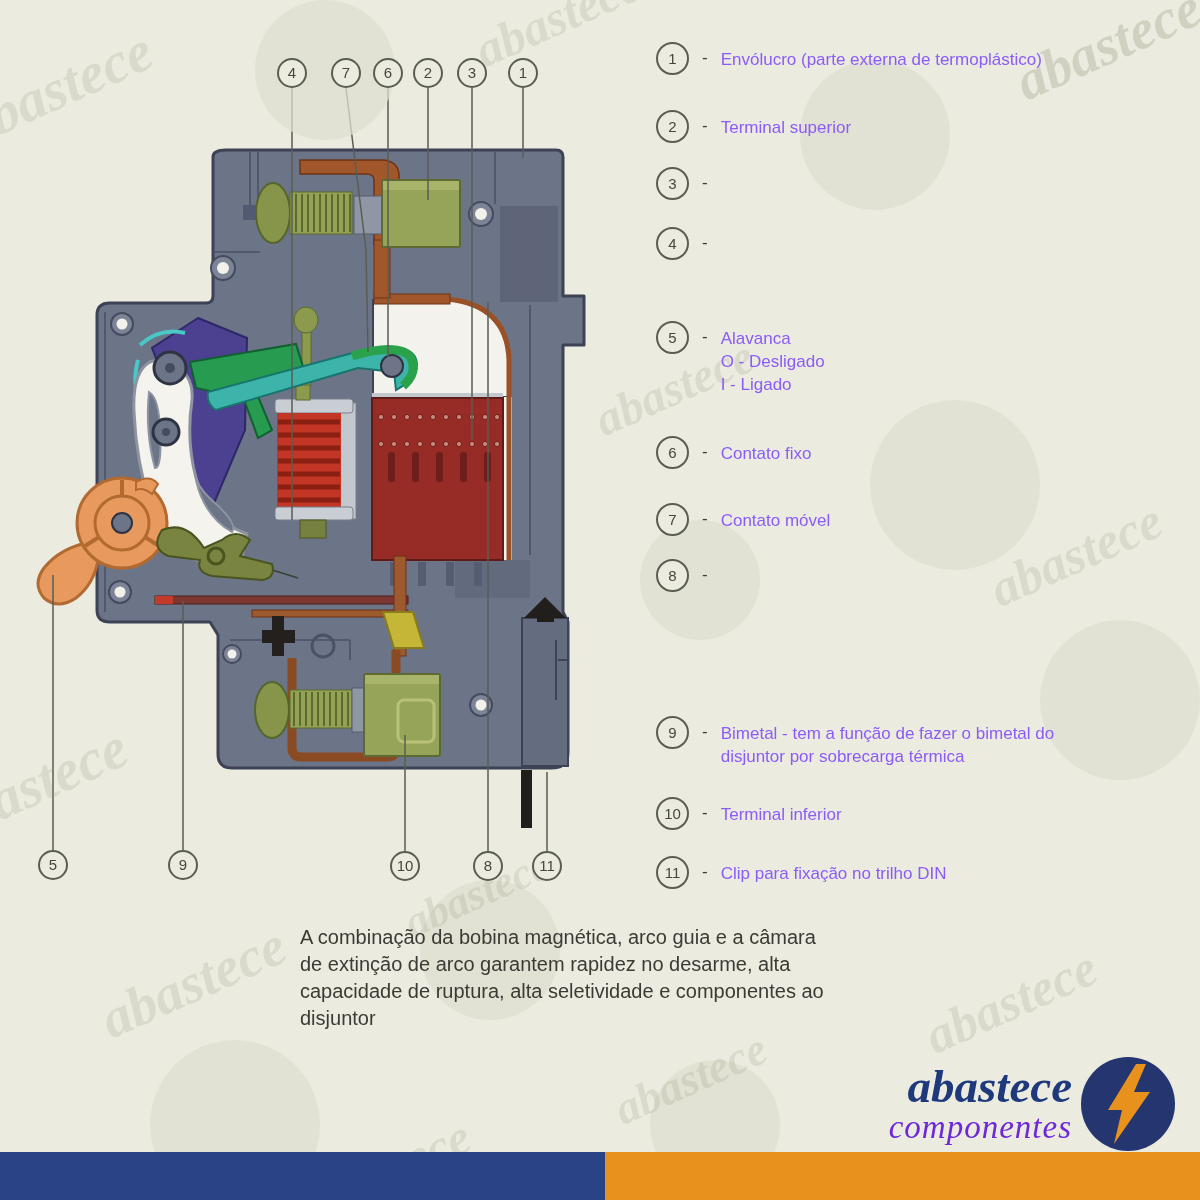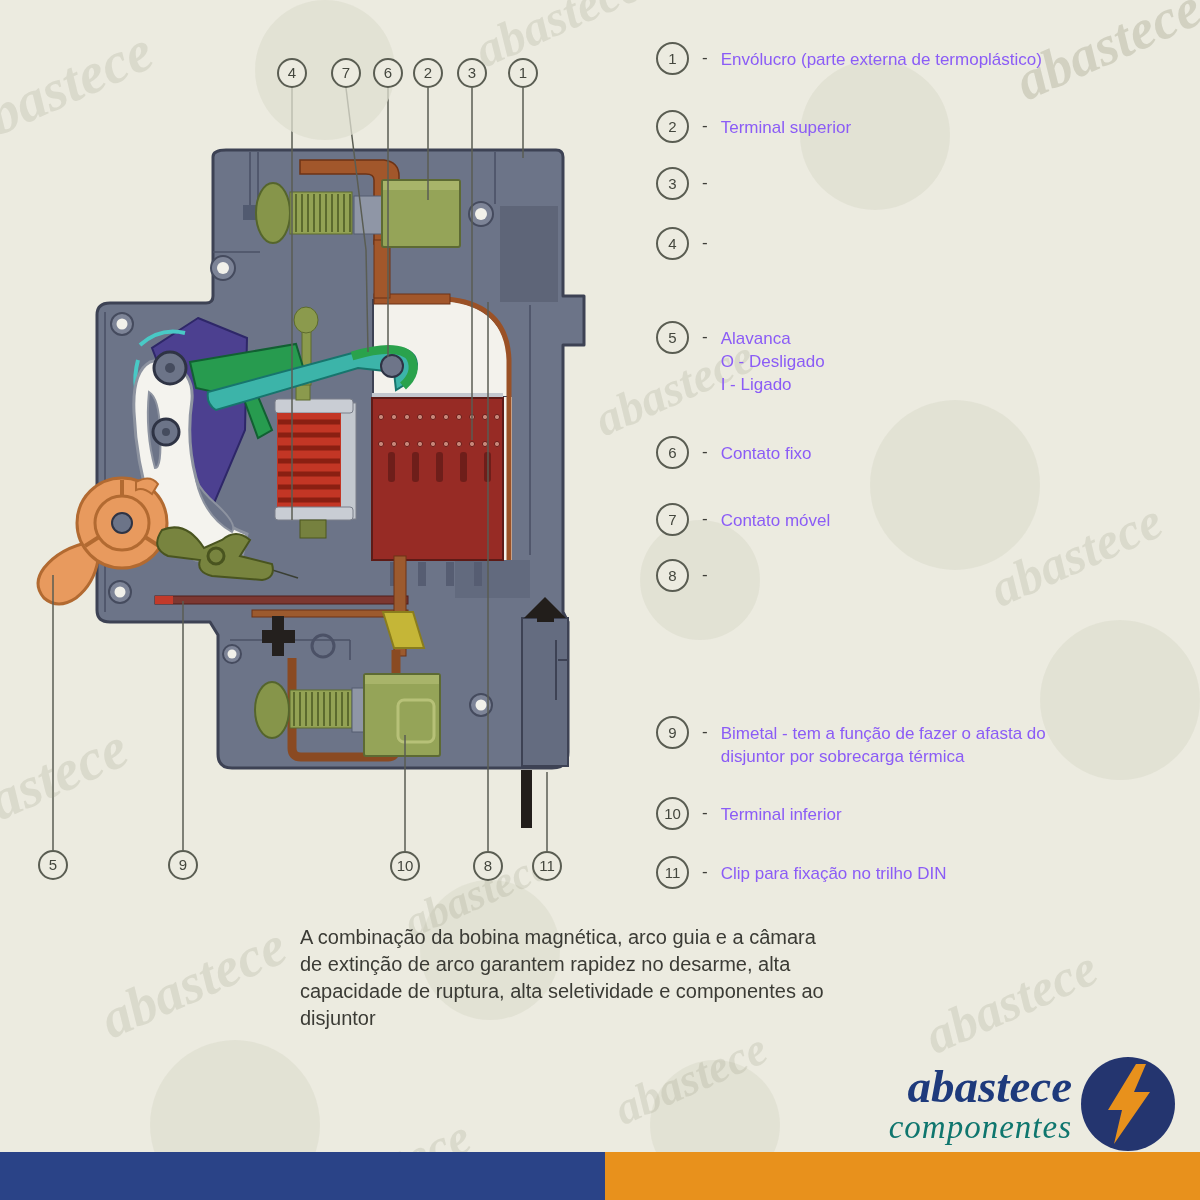--- a/index.html
+++ b/index.html
@@ -28,21 +28,21 @@
   .li1{top:42px;} .li2{top:110px;} .li3{top:167px;} .li4{top:227px;} .li5{top:321px;}
   .li6{top:436px;} .li7{top:503px;} .li8{top:559px;} .li9{top:716px;} .li10{top:797px;}
   .li11{top:856px;}
   
   .paragraph{position:absolute;left:300px;top:924px;z-index:3;font-size:20px;line-height:27px;
              color:#3b3b35;white-space:pre-line;}
   
   .brand{position:absolute;right:24px;top:1056px;z-index:4;display:flex;align-items:center;gap:8px;}
   .brand-text{text-align:right;font-family:"Liberation Serif",serif;font-style:italic;}
   .brand-name{font-size:47px;font-weight:bold;color:#1e3a7c;line-height:0.95;}
-  .brand-sub{font-size:33px;color:#0f766e;line-height:1;margin-top:3px;letter-spacing:1px;}
+  .brand-sub{font-size:33px;color:#6d28d9;line-height:1;margin-top:3px;letter-spacing:1px;}
   
   .bar{position:absolute;top:1152px;height:48px;z-index:4;}
   .bar-blue{left:0;width:605px;background:#2a4387;}
   .bar-orange{left:605px;width:595px;background:#e8911c;}
 </style>
 </head>
 <body>
 
 <div class="page">
 
@@ -299,21 +299,21 @@
     <span class="legend-dash">-</span>
     <span class="legend-text">Contato móvel</span>
   </div>
   <div class="legend-item li8">
     <span class="legend-num">8</span>
     <span class="legend-dash">-</span>
   </div>
   <div class="legend-item li9">
     <span class="legend-num">9</span>
     <span class="legend-dash">-</span>
-    <span class="legend-text">Bimetal - tem a função de fazer o afasta do
+    <span class="legend-text">Bimetal - tem a função de fazer o bimetal do
 disjuntor por sobrecarga térmica</span>
   </div>
   <div class="legend-item li10">
     <span class="legend-num">10</span>
     <span class="legend-dash">-</span>
     <span class="legend-text">Terminal inferior</span>
   </div>
   <div class="legend-item li11">
     <span class="legend-num">11</span>
     <span class="legend-dash">-</span>

